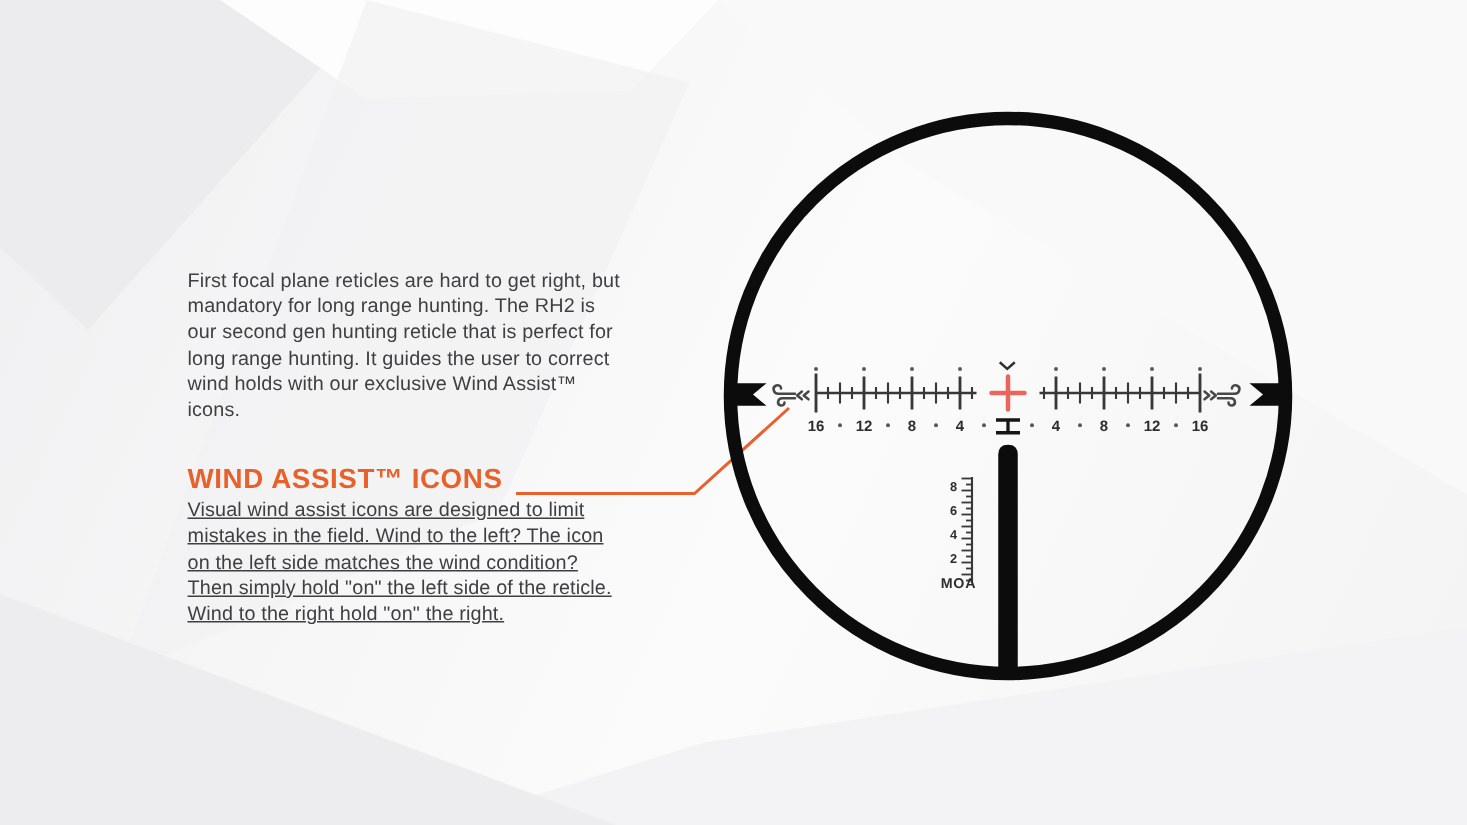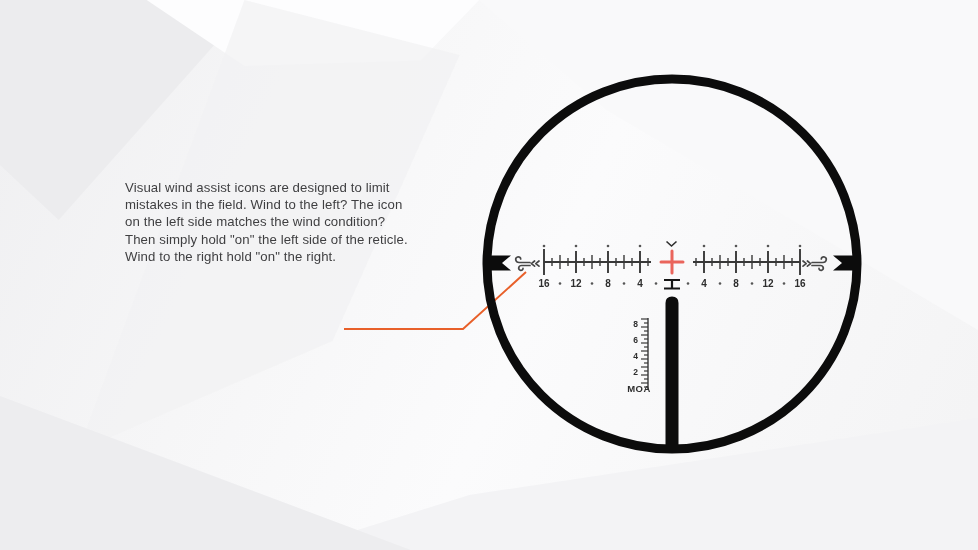--- a/index.html
+++ b/index.html
@@ -16,21 +16,21 @@
   .f4{background:#f3f3f5;clip-path:polygon(48% 90%,100% 76%,100% 100%,30% 100%);}
   .f5{background:#ededef;clip-path:polygon(0% 72%,42% 100%,0% 100%);}
   .f6{background:#f9f9fa;clip-path:polygon(49% 0%,100% 0%,100% 60%,62% 20%);}
 
   
   .copy{position:absolute;left:125px;top:168px;width:292px;z-index:3;}
   .copy h1{margin:0;font-size:22px;font-weight:bold;letter-spacing:1.2px;color:#231f20;}
   .copy h1 .sub{font-size:15px;}
   .copy p{margin:10px 0 0;font-size:13.2px;line-height:17.2px;color:#3f3f41;letter-spacing:.1px;}
   .copy h2{margin:27px 0 0;font-size:18.5px;font-weight:bold;letter-spacing:.4px;color:var(--accent,#E8602A);}
-  .copy p.wind{margin-top:11px;}
+  .copy p.wind{margin-top:1px;text-decoration:underline;}
 
   
   svg.scene{position:absolute;inset:0;z-index:2;}
   .rshape{fill:var(--rblack,#0c0c0c);}
   .ring{fill:none;stroke:var(--rblack,#0c0c0c);stroke-width:9px;}
   .leader{fill:none;stroke:var(--accent,#E8602A);stroke-width:2px;}
   .cross{stroke:var(--cross,#EA655C);stroke-width:3px;stroke-linecap:round;}
   .chev{fill:none;stroke:#2e2e2e;stroke-width:1.6px;}
   .ibeam{fill:none;stroke:#161616;stroke-width:2.2px;}
   .wind{fill:none;stroke:#474747;stroke-width:1.7px;stroke-linecap:round;stroke-linejoin:round;}
@@ -161,14 +161,16 @@
   </g>
   <g class="wind" transform="translate(541,253) scale(-1,1)">
     <path d="M2,8 l3.2,2.6 L2,13.2"></path>
     <path d="M6.4,8 l3.2,2.6 -3.2,2.6"></path>
     <path d="M11,9.5 H22 C25.5,9.5 26.5,5 23.5,4 C21.8,3.4 20.3,4.4 20.3,6"></path>
     <path d="M11,12.5 H19.5 C22.5,12.5 23.3,16.3 20.8,17.2 C19.3,17.7 18,16.8 18,15.4"></path>
   </g>
 </svg>
 
 <div class="copy">
+  <p>First focal plane reticles are hard to get right, but mandatory for long range hunting. The RH2 is our second gen hunting reticle that is perfect for long range hunting.  It guides the user to correct wind holds with our exclusive Wind Assist™ icons.</p>
+  <h2>WIND ASSIST™ ICONS</h2>
   <p class="wind">Visual wind assist icons are designed to limit mistakes in the field.  Wind to the left?  The icon on the left side matches the wind condition? Then simply hold "on" the left side of the reticle. Wind to the right hold "on" the right.</p>
 </div>
 
 </body></html>

